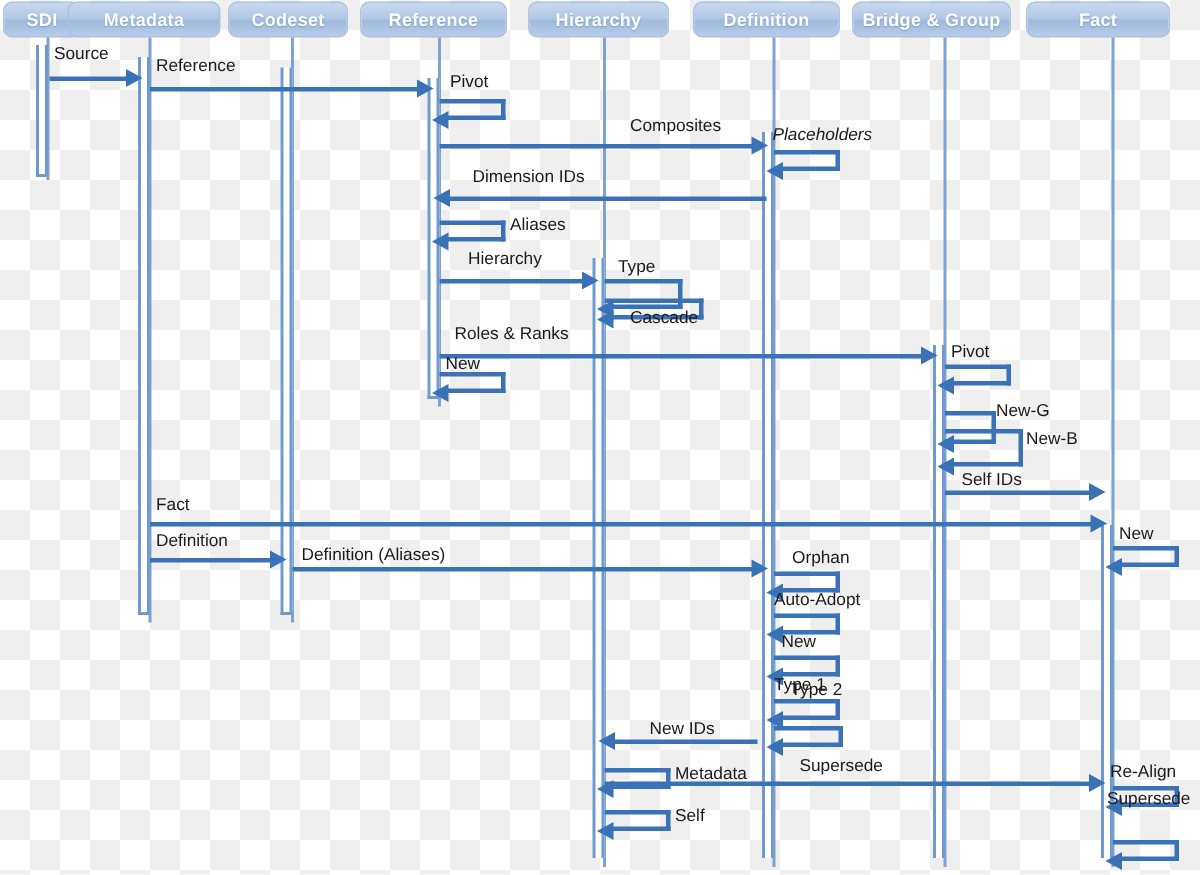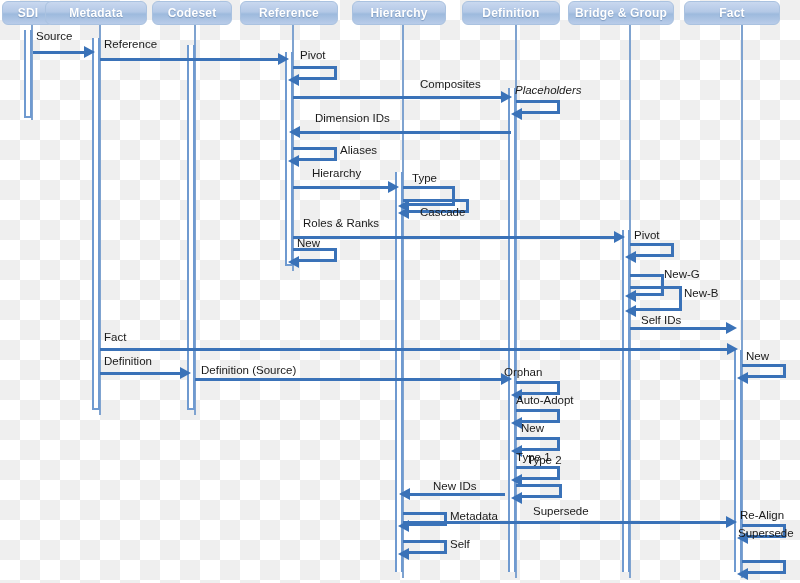--- a/index.html
+++ b/index.html
@@ -164,25 +164,25 @@
   <div class="msg" style="left:100px;top:372px;width:84px;"></div>
   <div class="arrowR" style="left:180px;top:367px;"></div>
   <div class="lbl" style="left:104px;top:355px;">Definition</div>
 
   <div class="loop" style="left:742px;top:364px;width:44px;height:14px;"></div>
   <div class="arrowL" style="left:737px;top:372px;"></div>
   <div class="lbl" style="left:746px;top:350px;">New</div>
 
   <div class="msg" style="left:195px;top:378px;width:310px;"></div>
   <div class="arrowR" style="left:501px;top:373px;"></div>
-  <div class="lbl" style="left:201px;top:364px;">Definition (Source)</div>
+  <div class="lbl" style="left:201px;top:364px;">Definition (Aliases)</div>
 
   <div class="loop" style="left:516px;top:381px;width:44px;height:14px;"></div>
   <div class="arrowL" style="left:511px;top:389px;"></div>
-  <div class="lbl" style="left:504px;top:366px;">Orphan</div>
+  <div class="lbl" style="left:528px;top:366px;">Orphan</div>
 
   <div class="loop" style="left:516px;top:409px;width:44px;height:14px;"></div>
   <div class="arrowL" style="left:511px;top:417px;"></div>
   <div class="lbl" style="left:516px;top:394px;">Auto-Adopt</div>
 
   <div class="loop" style="left:516px;top:437px;width:44px;height:14px;"></div>
   <div class="arrowL" style="left:511px;top:445px;"></div>
   <div class="lbl" style="left:521px;top:422px;">New</div>
 
   <div class="loop" style="left:516px;top:466px;width:44px;height:14px;"></div>

